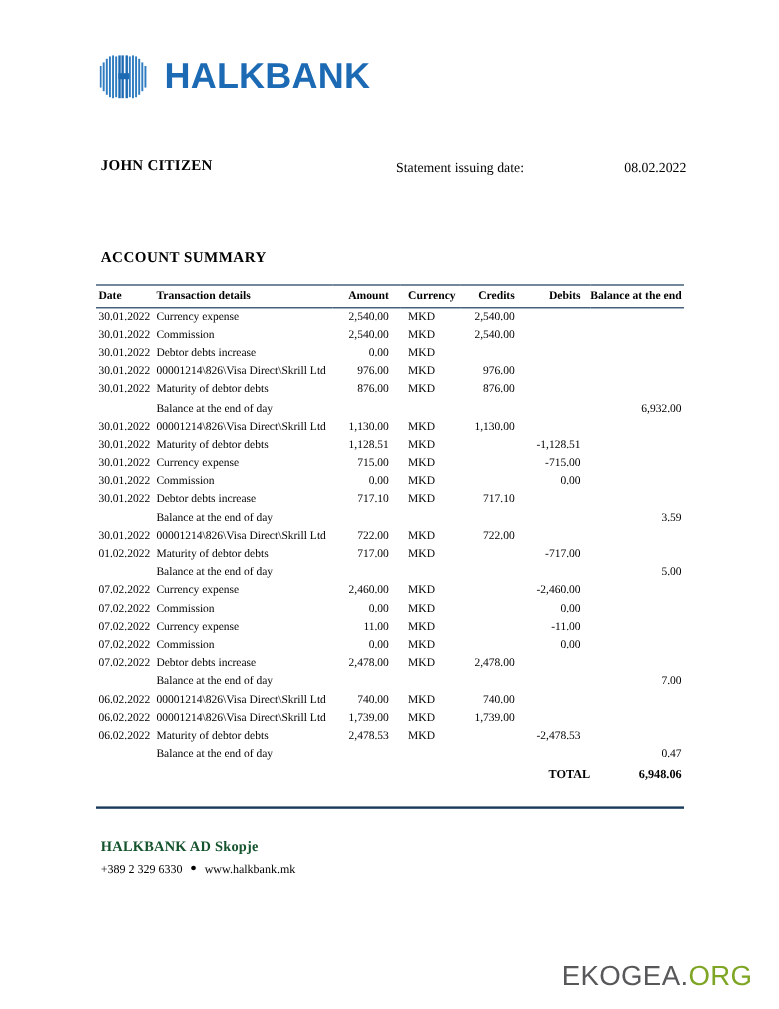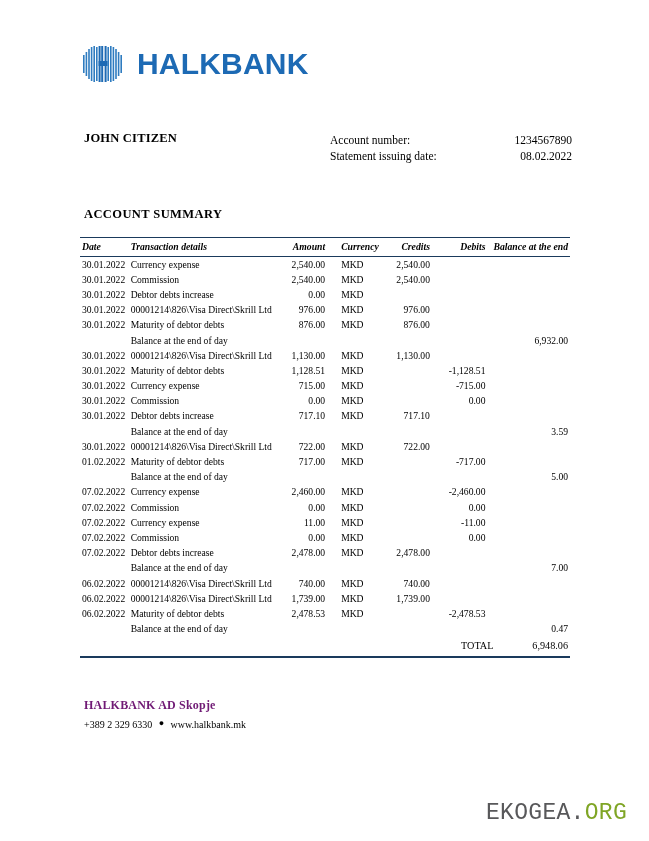--- a/index.html
+++ b/index.html
@@ -94,83 +94,82 @@
     border-collapse: collapse;
     font-size: 9.6px;
   }
   table.stmt th {
     font-weight: bold;
     font-size: 9.7px;
     padding: 3px 0 3.5px 0;
     border-top: 1.2px solid #1a3a5c;
     border-bottom: 1.2px solid #1a3a5c;
     white-space: nowrap;
-    font-style: italic;
   }
   table.stmt td {
     padding: 2.1px 0;
     white-space: nowrap;
   }
   .c-date  { width: 54px;  text-align: left;  padding-left: 2px !important; }
   .c-desc  { width: 152px; text-align: left; }
   .c-amt   { width: 62px;  text-align: right; padding-right: 10px !important; }
   .c-cur   { width: 48px;  text-align: left;  padding-left: 6px !important; }
   .c-cred  { width: 58px;  text-align: right; padding-right: 6px !important; }
   .c-deb   { width: 62px;  text-align: right; padding-right: 8px !important; }
   .c-bal   { text-align: right; padding-right: 2px !important; }
 
   tr.eod td { }
   tr.eod .c-desc { padding-left: 0; }
 
   tr.total td {
-    font-weight: normal;
+    font-weight: bold;
     font-size: 10.2px;
     padding-top: 4px;
-    padding-bottom: 5px;
+    padding-bottom: 21px;
     margin-top: 46px;
   }
   .total-label { text-align: right; padding-right: 8px; }
 
   .tbl-bottom-rule {
     height: 2.2px;
     background: #1a3a5c;
     width: 100%;
     margin-top: 0px;
   }
 
   
   .footer {
     position: absolute;
     left: 84px;
     top: 698px;
     width: 420px;
   }
   .f-title {
-    color: #701a75;
+    color: #14532d;
     font-weight: bold;
     font-size: 12px;
     letter-spacing: 0.2px;
   }
   .f-line {
     font-size: 10px;
     margin-top: 5px;
   }
   .f-dot {
     display: inline-block;
     margin: 0 4px;
     font-size: 9px;
     vertical-align: 1.5px;
   }
 
   
   .watermark {
     position: absolute;
     right: 22px;
     top: 800px;
-    font-family: Liberation Mono, monospace;
+    font-family: Liberation Sans, sans-serif;
     font-size: 23px;
     letter-spacing: 0.3px;
     white-space: nowrap;
     text-align: center;
   }
   .wm-a { color: #58585a; }
   .wm-b { color: #7fa525; }
 </style>
 </head>
 <body>
@@ -202,24 +201,20 @@
   </svg>
   <div class="logo-word">HALKBANK</div>
 </div>
 
 <div class="cust-block">
   <div class="cust-name">JOHN CITIZEN</div>
 </div>
 
 <div class="acct-block">
   <div class="acct-row">
-    <span class="k">Account number:</span>
-    <span class="v">1234567890</span>
-  </div>
-  <div class="acct-row">
     <span class="k">Statement issuing date:</span>
     <span class="v">08.02.2022</span>
   </div>
 </div>
 
 <div class="section-title">ACCOUNT SUMMARY</div>
 
 <div class="tbl-wrap">
   <table class="stmt">
     <thead>

